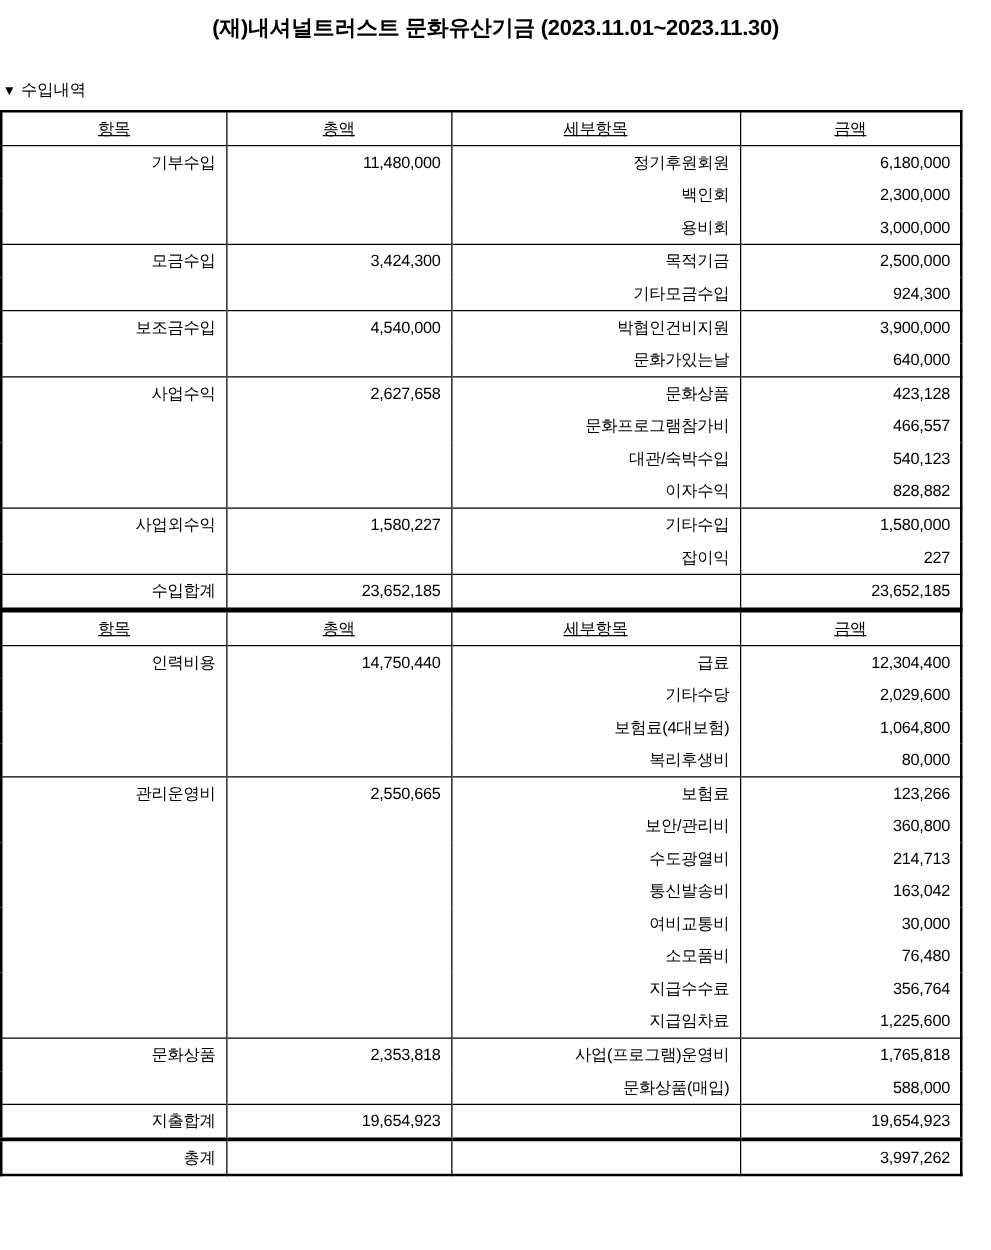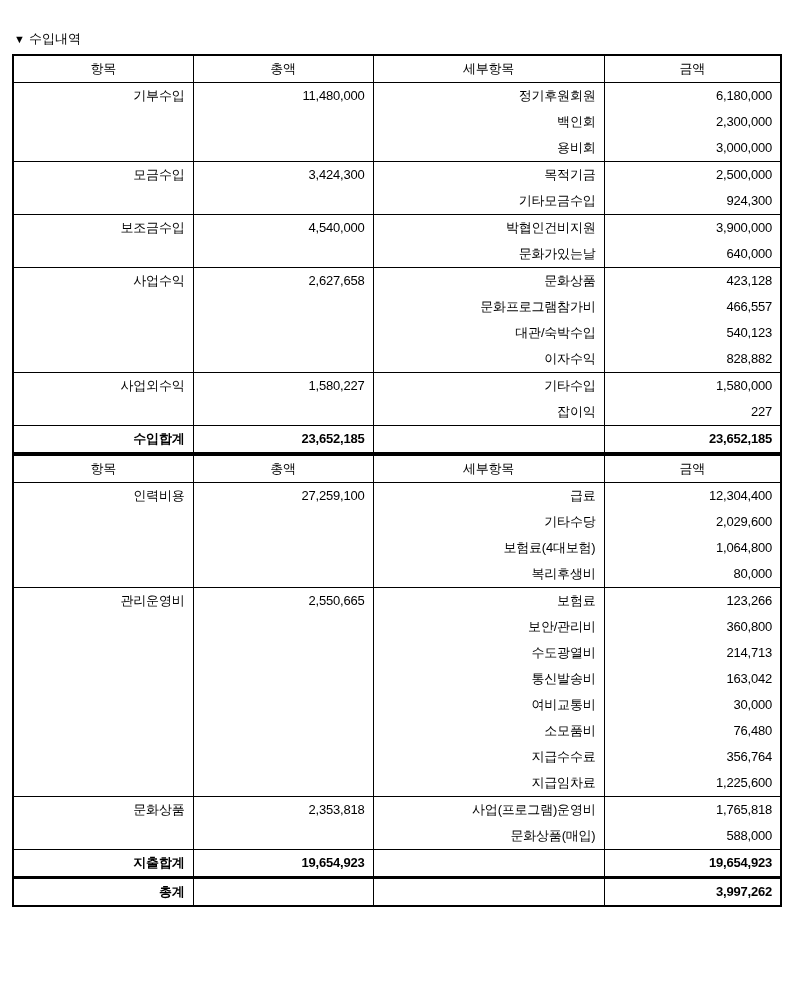--- a/index.html
+++ b/index.html
@@ -14,21 +14,21 @@
 
   .title {
     margin: 11px 0 0 0;
     text-align: center;
     font-size: 17.5px;
     line-height: 22px;
     font-weight: 700;
     letter-spacing: -0.2px;
   }
 
-  .content { margin-left: 12px; width: 768px; }
+  .content { width: 768px; }
 
   .section-label {
     margin: 31px 0 7px 2px;
     font-size: 13px;
     line-height: 16px;
     color: #000;
   }
   .section-label .marker { font-size: 11px; margin-right: 4px; }
 
   table.report {
@@ -50,35 +50,37 @@
     line-height: 26px;
     white-space: nowrap;
     overflow: hidden;
     letter-spacing: -0.2px;
   }
   th {
     font-weight: 400;
     text-align: center;
     border-bottom: 1.5px solid #000;
     height: 27px;
+    text-decoration: underline;
   }
   .vline { border-left: 1.5px solid #000; }
 
   td.txt { text-align: right; }
   td.num { text-align: right; padding-left: 27px; }
   td.merged { vertical-align: top; }
 
   tr.group-start > td { border-top: 1.5px solid #000; }
-  tr.total-row > td { border-top: 1.5px solid #000; font-weight: 700; }
+  tr.total-row > td { border-top: 1.5px solid #000; font-weight: 400; }
   tr.total-row.thick-top > td { border-top: 3px solid #000; }
 </style>
 </head>
 <body>
 
 <div class="page">
+  <h1 class="title">(재)내셔널트러스트 문화유산기금 (2023.11.01~2023.11.30)</h1>
 
   <div class="content">
 
     <section>
       <div class="section-label">
         <span class="marker">▼</span><span>수입내역</span>
       </div>
       <table class="report">
         <colgroup>
             <col class="c1">
@@ -179,21 +181,21 @@
           <tr>
             <th>항목</th>
             <th class="vline">총액</th>
             <th class="vline">세부항목</th>
             <th class="vline">금액</th>
           </tr>
         </thead>
         <tbody>
             <tr class="group-start">
               <td class="txt merged" rowspan="4">인력비용</td>
-              <td class="num merged vline" rowspan="4">27,259,100</td>
+              <td class="num merged vline" rowspan="4">14,750,440</td>
               <td class="txt vline">급료</td>
               <td class="num vline">12,304,400</td>
             </tr>
             <tr>
               <td class="txt vline">기타수당</td>
               <td class="num vline">2,029,600</td>
             </tr>
             <tr>
               <td class="txt vline">보험료(4대보험)</td>
               <td class="num vline">1,064,800</td>

